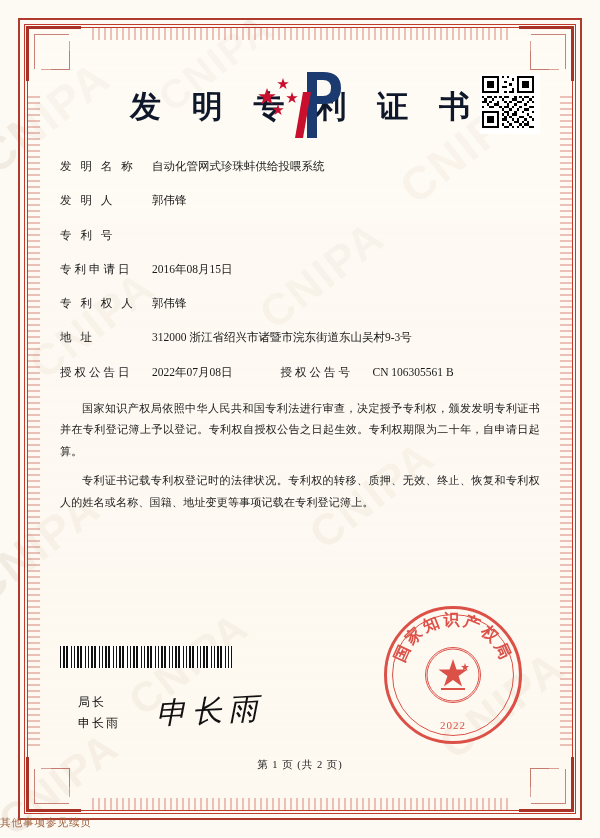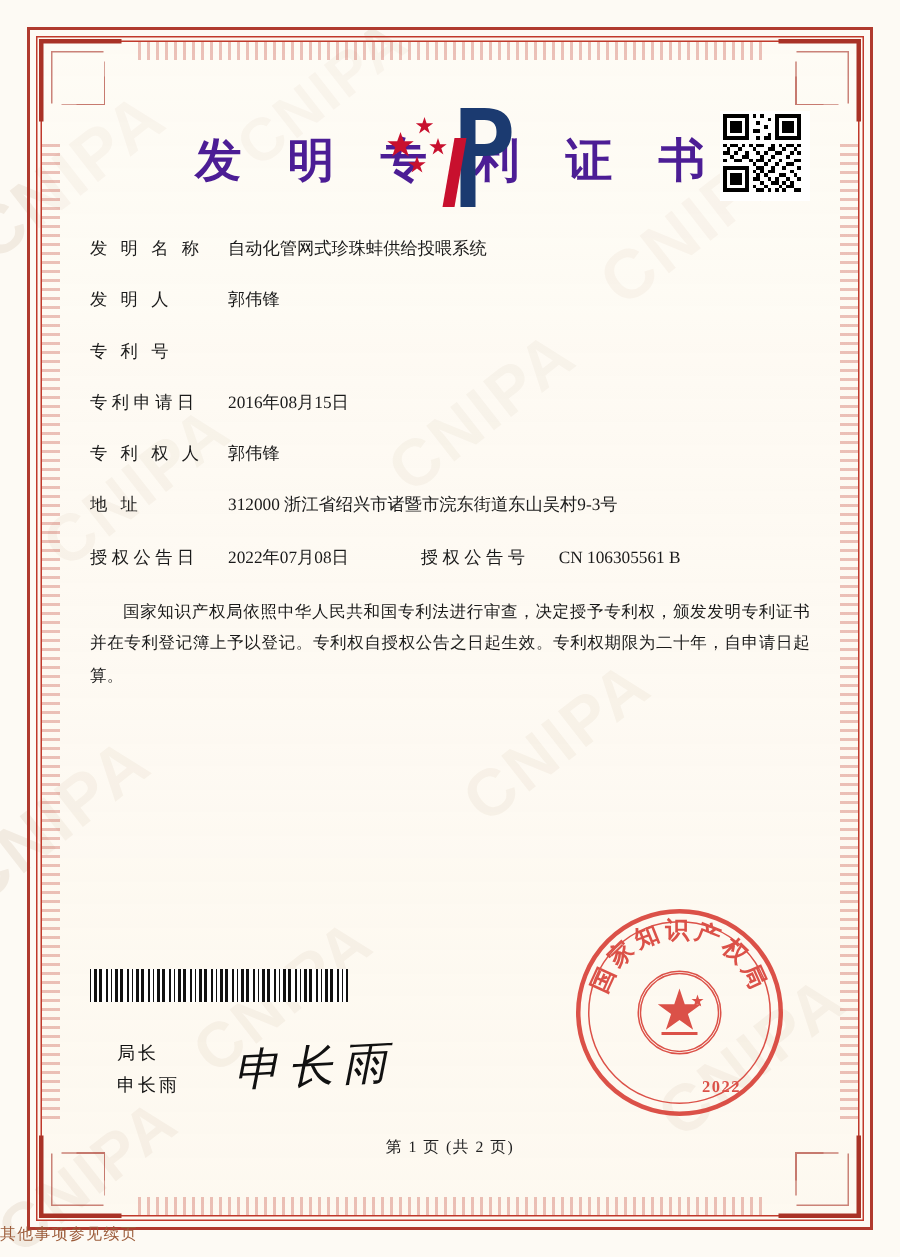--- a/index.html
+++ b/index.html
@@ -81,21 +81,21 @@
 
   .emblem{
     position:absolute;left:50%;top:6px;transform:translateX(-50%);
     width:110px;height:78px;
   }
 
   .title{
     text-align:center;
     font-size:31px;
     letter-spacing:10px;
-    color:#4c1d95;
+    color:#0f172a;
     font-weight:bold;
     margin-top:26px;
     font-family:"DejaVu Serif", serif;
     text-indent:10px;
   }
 
   .fields{margin-top:30px;}
   .field{
     display:flex;
     font-size:11.5px;
@@ -152,21 +152,21 @@
   .seal .ring{position:absolute;inset:5px;border:1px solid #d6342b;border-radius:50%;}
   .seal .star{
     position:absolute;left:50%;top:50%;transform:translate(-50%,-50%);
     width:54px;height:54px;border-radius:50%;border:1px solid #d6342b;
   }
   .seal-text{
     position:absolute;inset:0;
   }
   .seal-year{
     position:absolute;left:50%;bottom:10px;transform:translateX(-50%);
-    font-size:11px;font-weight:bold;letter-spacing:1px;margin-left:28px;
+    font-size:11px;font-weight:normal;letter-spacing:1px;
   }
 
   .pagenum{
     position:absolute;left:0;right:0;bottom:14px;text-align:center;
     font-size:10.5px;color:#222;letter-spacing:1px;
   }
   .footnote{
     position:absolute;left:0;right:0;bottom:8px;
     font-size:10.5px;color:#9c5c3a;letter-spacing:1px;z-index:4;
   }
@@ -347,20 +347,21 @@
 
     <div class="field two">
       <div class="lbl">授权公告日</div>
       <div class="val">2022年07月08日</div>
       <div class="lbl2">授权公告号</div>
       <div class="val">CN 106305561 B</div>
     </div>
   </div>
 
   <div class="para">国家知识产权局依照中华人民共和国专利法进行审查，决定授予专利权，颁发发明专利证书并在专利登记簿上予以登记。专利权自授权公告之日起生效。专利权期限为二十年，自申请日起算。</div>
+  <div class="para">专利证书记载专利权登记时的法律状况。专利权的转移、质押、无效、终止、恢复和专利权人的姓名或名称、国籍、地址变更等事项记载在专利登记簿上。</div>
 
   <div class="barcode"></div>
 
   <div class="signature">
     <div>局长</div>
     <div>申长雨</div>
   </div>
   <div class="sig-script">申长雨</div>
 
   <div class="seal">

